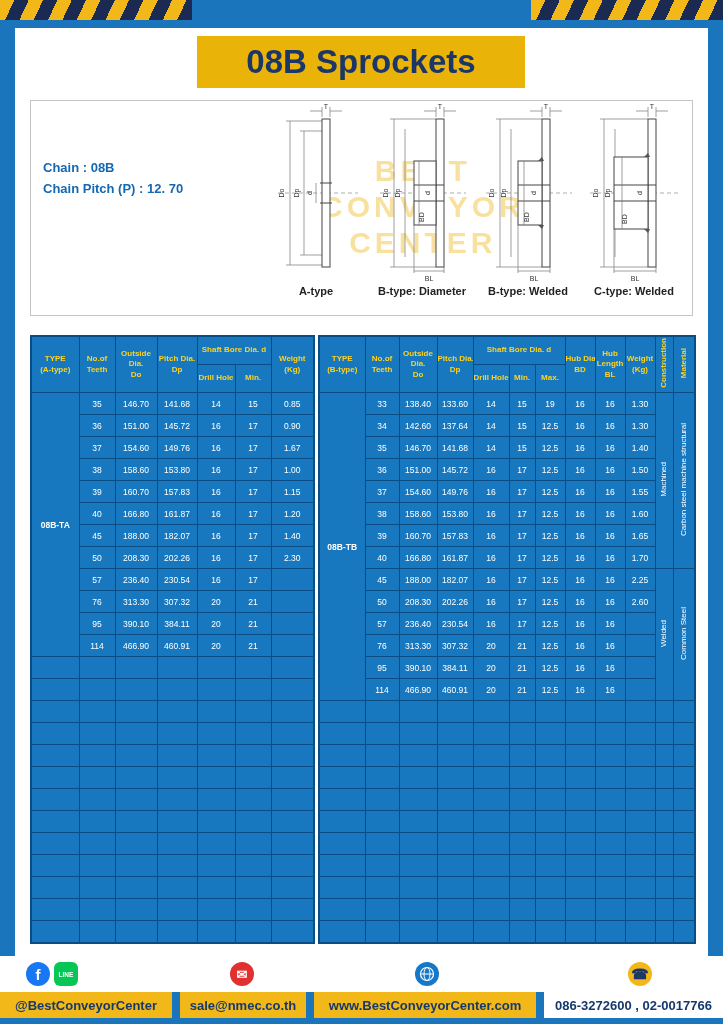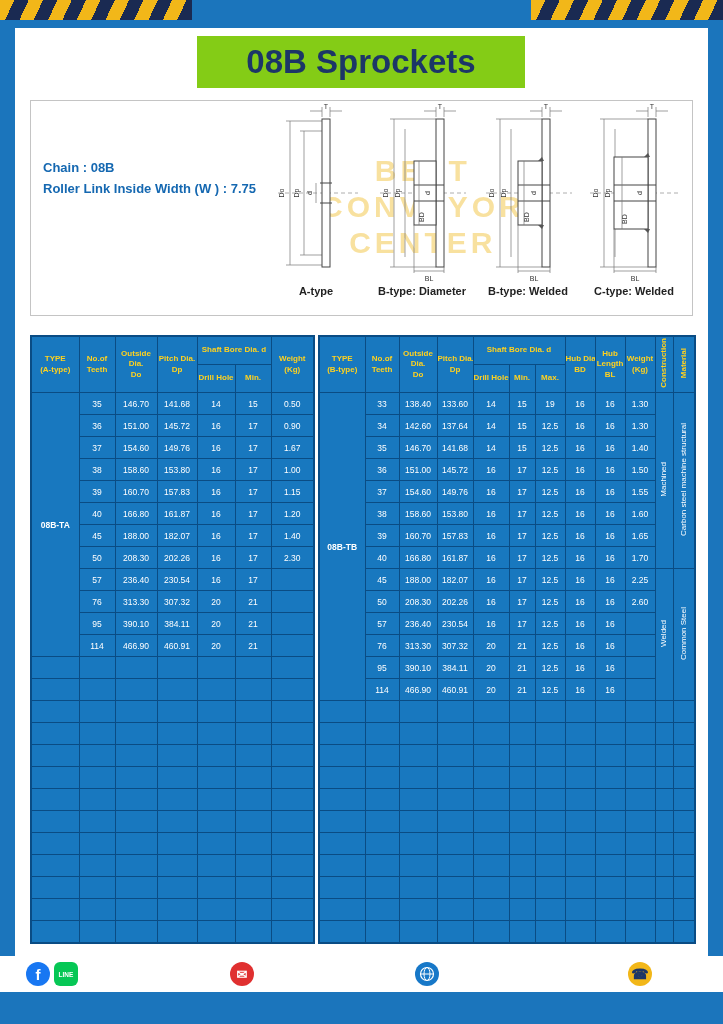--- a/index.html
+++ b/index.html
@@ -2,21 +2,21 @@
 <html><head>
 <meta charset="utf-8">
 <style>
   html,body{margin:0;padding:0;}
   body{width:723px;height:1024px;font-family:"Liberation Sans",sans-serif;background:#1b75bc;}
   .page{position:relative;width:723px;height:1024px;background:#1b75bc;overflow:hidden;}
   .hazard{position:absolute;top:0;height:20px;width:192px;
     background:repeating-linear-gradient(115deg,#f2b719 0 13px,#1a2a52 13px 26px);}
   .hz-l{left:0}.hz-r{right:0}
   .sheet{position:absolute;left:15px;top:28px;width:693px;height:928px;background:#ffffff;}
-  .banner{position:absolute;left:197px;top:36px;width:328px;height:52px;background:#84cc16;
+  .banner{position:absolute;left:197px;top:36px;width:328px;height:52px;background:#eab308;
     display:flex;align-items:center;justify-content:center;}
   .banner-title{font-size:33px;font-weight:bold;color:#1c3667;}
   .spec-box{position:absolute;left:30px;top:100px;width:661px;height:214px;border:1px solid #c4c4c4;background:#fff;}
   .watermark{position:absolute;left:290px;top:52px;color:#f0b81d;opacity:.42;font-weight:bold;
     text-align:center;line-height:36px;font-size:30px;letter-spacing:4px;pointer-events:none;z-index:0;}
   .spec-lines{position:absolute;left:12px;top:56px;color:#1568b1;font-weight:bold;font-size:13px;
     line-height:21px;white-space:nowrap;z-index:1;}
   .diagrams{position:absolute;left:232px;top:4px;width:424px;height:208px;display:flex;z-index:1;}
   .diag{width:106px;display:flex;flex-direction:column;align-items:center;}
   .diag svg{overflow:visible;}
@@ -66,21 +66,21 @@
   </div>
 
   <div class="spec-box">
     <div class="watermark">
       <div>BEST</div>
       <div>CONVEYOR</div>
       <div>CENTER</div>
     </div>
     <div class="spec-lines">
       <div>Chain  : 08B</div>
-      <div>Roller Link Inside Width (W )  :  7.75</div>
+      <div>Chain Pitch (P)  :  12. 70</div>
     </div>
 
     <div class="diagrams">
 
       <div class="diag">
         <svg width="100" height="178" viewBox="0 0 100 178">
           <line class="cl" x1="12" y1="88" x2="92" y2="88"></line>
           <line class="dim" x1="24" y1="16" x2="24" y2="160"></line>
           <line class="dim" x1="20" y1="16" x2="56" y2="16"></line>
           <line class="dim" x1="20" y1="160" x2="56" y2="160"></line>
@@ -221,21 +221,21 @@
             <th>Drill Hole</th>
             <th>Min.</th>
           </tr>
           <tr>
             <td rowspan="12" class="type-val">08B-TA</td>
             <td>35</td>
             <td>146.70</td>
             <td>141.68</td>
             <td>14</td>
             <td>15</td>
-            <td class="wt">0.50</td>
+            <td class="wt">0.85</td>
           </tr>
           <tr>
             <td>36</td>
             <td>151.00</td>
             <td>145.72</td>
             <td>16</td>
             <td>17</td>
             <td class="wt">0.90</td>
           </tr>
           <tr>
@@ -805,13 +805,19 @@
         <circle cx="8" cy="8" r="6.5" fill="none" stroke="#fff" stroke-width="1.2"></circle>
         <ellipse cx="8" cy="8" rx="3" ry="6.5" fill="none" stroke="#fff" stroke-width="1"></ellipse>
         <line x1="1.5" y1="8" x2="14.5" y2="8" stroke="#fff" stroke-width="1"></line>
       </svg>
     </div>
     <div class="icon phone">
       <span>☎</span>
     </div>
   </div>
 
+  <div class="footer-bar">
+    <div class="seg s1">@BestConveyorCenter</div>
+    <div class="seg s2">sale@nmec.co.th</div>
+    <div class="seg s3">www.BestConveyorCenter.com</div>
+    <div class="seg s4">086-3272600 , 02-0017766</div>
+  </div>
 </div>
 
 </body></html>

